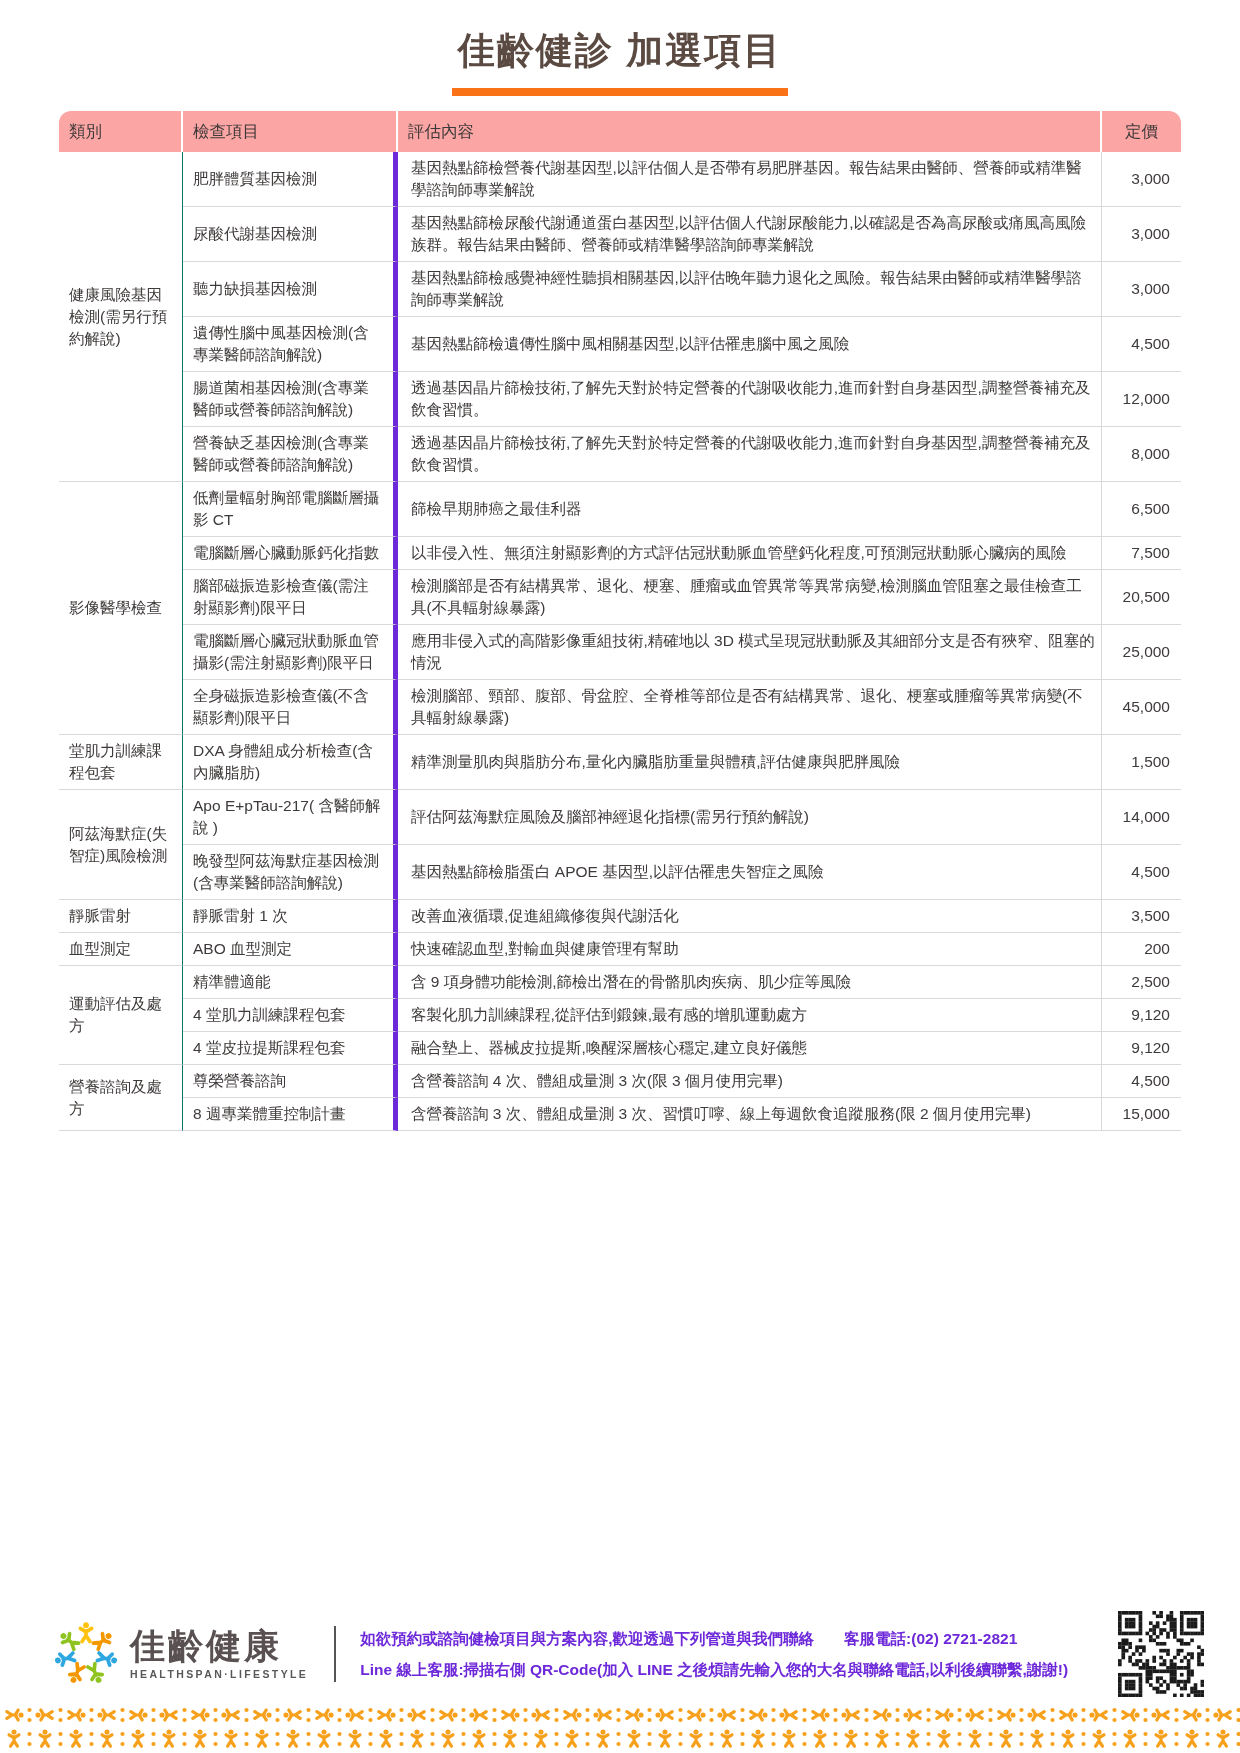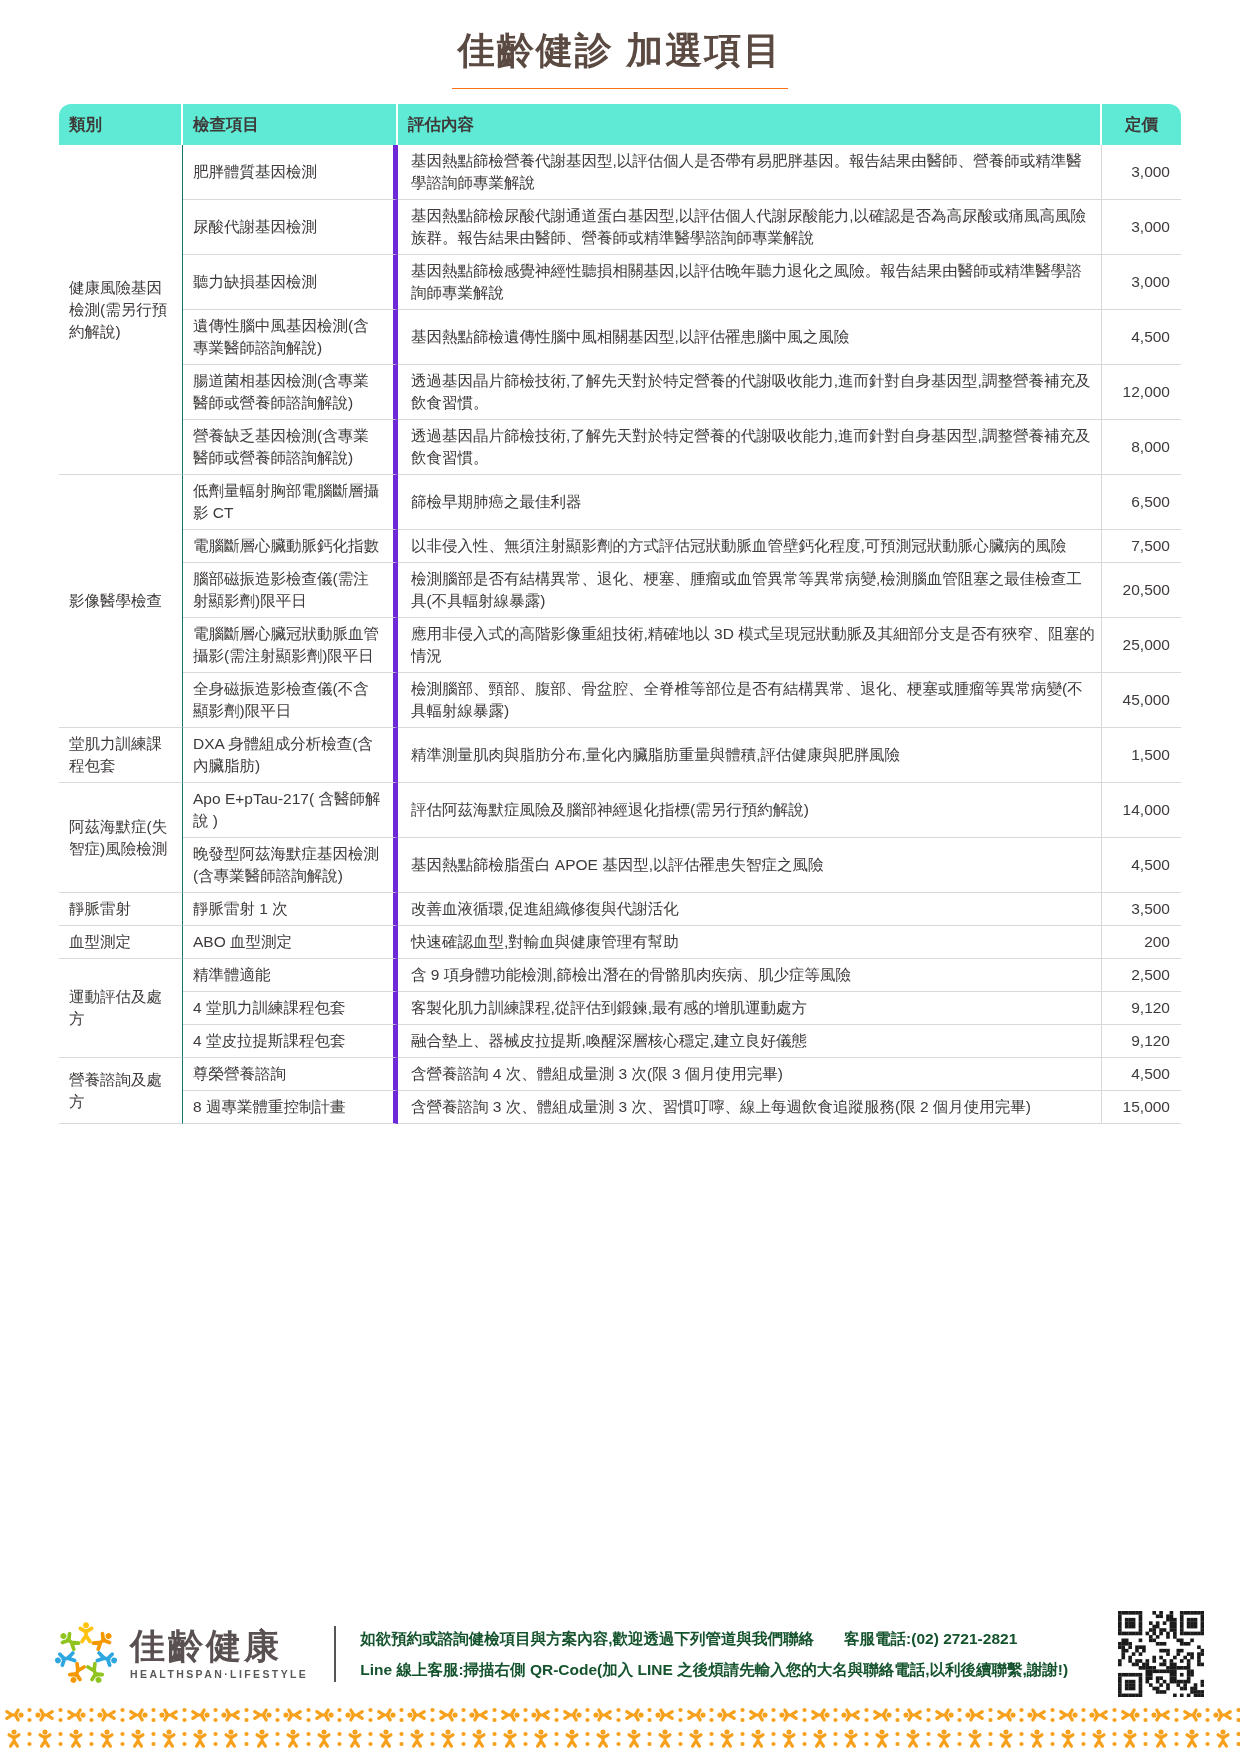--- a/index.html
+++ b/index.html
@@ -2,45 +2,45 @@
 <html lang="zh-Hant"><head>
 <meta charset="utf-8">
 <style>
   html,body{margin:0;padding:0;background:#ffffff;}
   body{font-family:"Liberation Sans","DejaVu Sans",sans-serif;color:#3E3A39;}
   .page{position:relative;width:1240px;height:1753px;margin:0 auto;background:#ffffff;overflow:hidden;}
 
   
   .title-wrap{text-align:center;padding-top:26px;}
   .title{display:inline-block;margin:0;font-size:37px;font-weight:700;color:#5B4A42;
-         letter-spacing:2px;border-bottom:1px solid #f97316;padding:0 6px 12px;}
+         letter-spacing:2px;border-bottom:8px solid #f97316;padding:0 6px 12px;}
 
   
   table.price-table{width:1122px;margin:15px auto 0;border-collapse:separate;border-spacing:0;
                     font-size:15.5px;line-height:1.42;table-layout:fixed;}
   col.c-cat{width:124px;} col.c-item{width:215px;} col.c-desc{width:704px;} col.c-price{width:79px;}
-  .price-table th{background:#5eead4;color:#3E3A39;font-weight:700;font-size:16.5px;
+  .price-table th{background:#fca5a5;color:#3E3A39;font-weight:400;font-size:16.5px;
                   text-align:left;padding:9px 10px;vertical-align:middle;}
   .price-table th:not(:last-child){border-right:2px solid #ffffff;}
   .price-table th:first-child{border-top-left-radius:12px;}
   .price-table th:last-child{border-top-right-radius:12px;text-align:center;padding-left:4px;padding-right:4px;}
   .price-table td{border-bottom:1px solid #D9D9D9;vertical-align:middle;padding:5px 10px;background:#ffffff;}
   .price-table td.cat{border-right:1px solid #0f766e;}
   .price-table td.item{border-right:5px solid #6d28d9;}
   .price-table td.desc{border-right:1px solid #D9D9D9;padding-left:13px;padding-right:4px;}
   .price-table td.price{text-align:right;padding-right:11px;white-space:nowrap;}
 
   
   .footer{position:absolute;left:52px;right:36px;bottom:56px;display:flex;align-items:center;}
   .logo-mark{width:68px;height:68px;flex:0 0 auto;}
   .brand{margin-left:10px;flex:0 0 auto;}
   .brand-name{font-size:35px;font-weight:700;color:#595051;letter-spacing:3px;line-height:1.05;}
   .brand-sub{font-size:10.5px;font-weight:700;color:#595757;letter-spacing:2.4px;margin-top:3px;}
   .divider{width:2px;height:56px;background:#555;margin:0 24px 0 26px;flex:0 0 auto;}
-  .contact{font-size:15.5px;font-weight:700;color:#14532d;line-height:2.0;flex:1 1 auto;}
+  .contact{font-size:15.5px;font-weight:700;color:#6d28d9;line-height:2.0;flex:1 1 auto;}
   .contact .phone{margin-left:30px;}
   .qr{width:86px;height:86px;flex:0 0 auto;margin-left:12px;}
 
   
   .band{position:absolute;left:0;right:0;bottom:0;height:52px;overflow:hidden;color:#F7A01B;}
   .band svg{display:block;}
   .hidden-defs{position:absolute;width:0;height:0;overflow:hidden;}
 </style>
 </head>
 <body>

